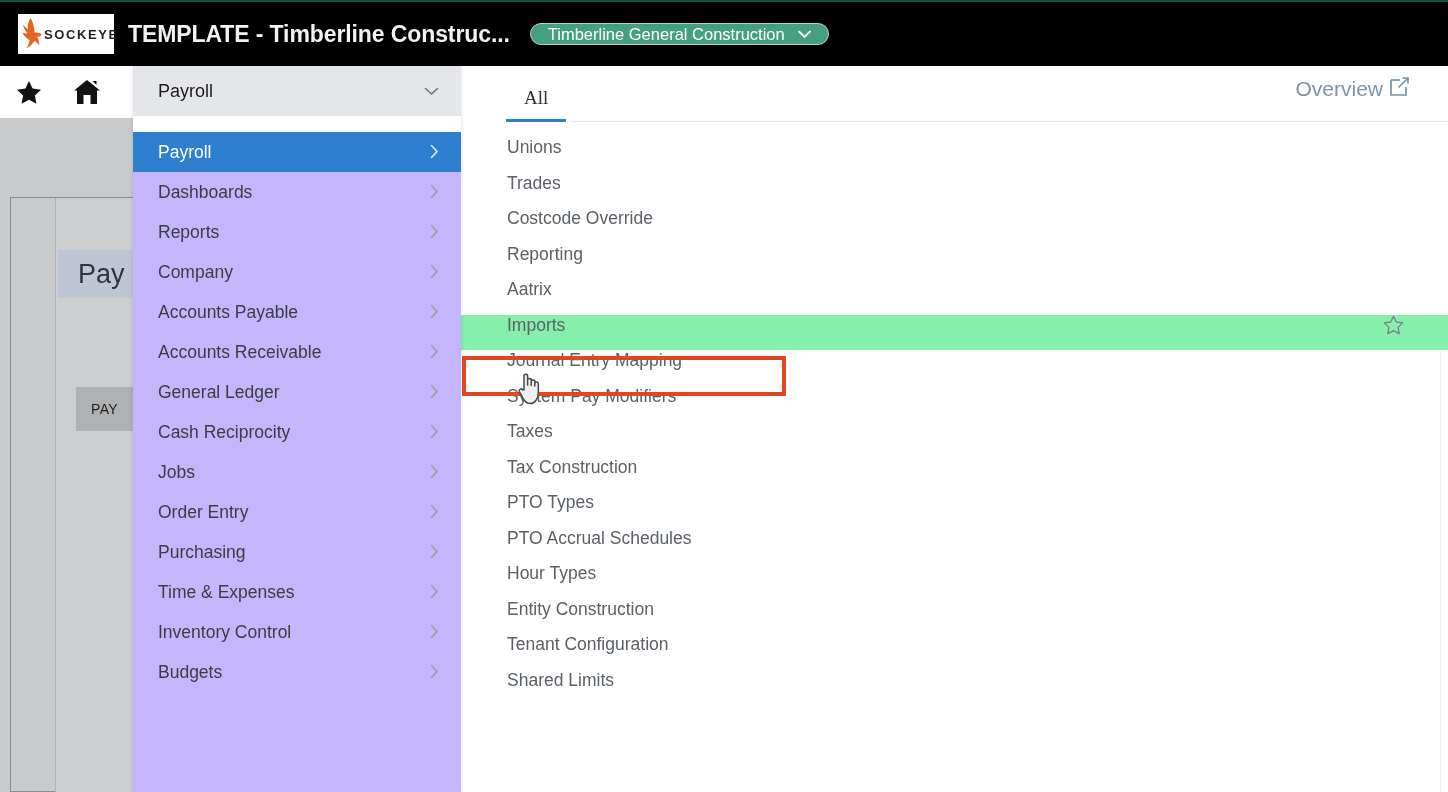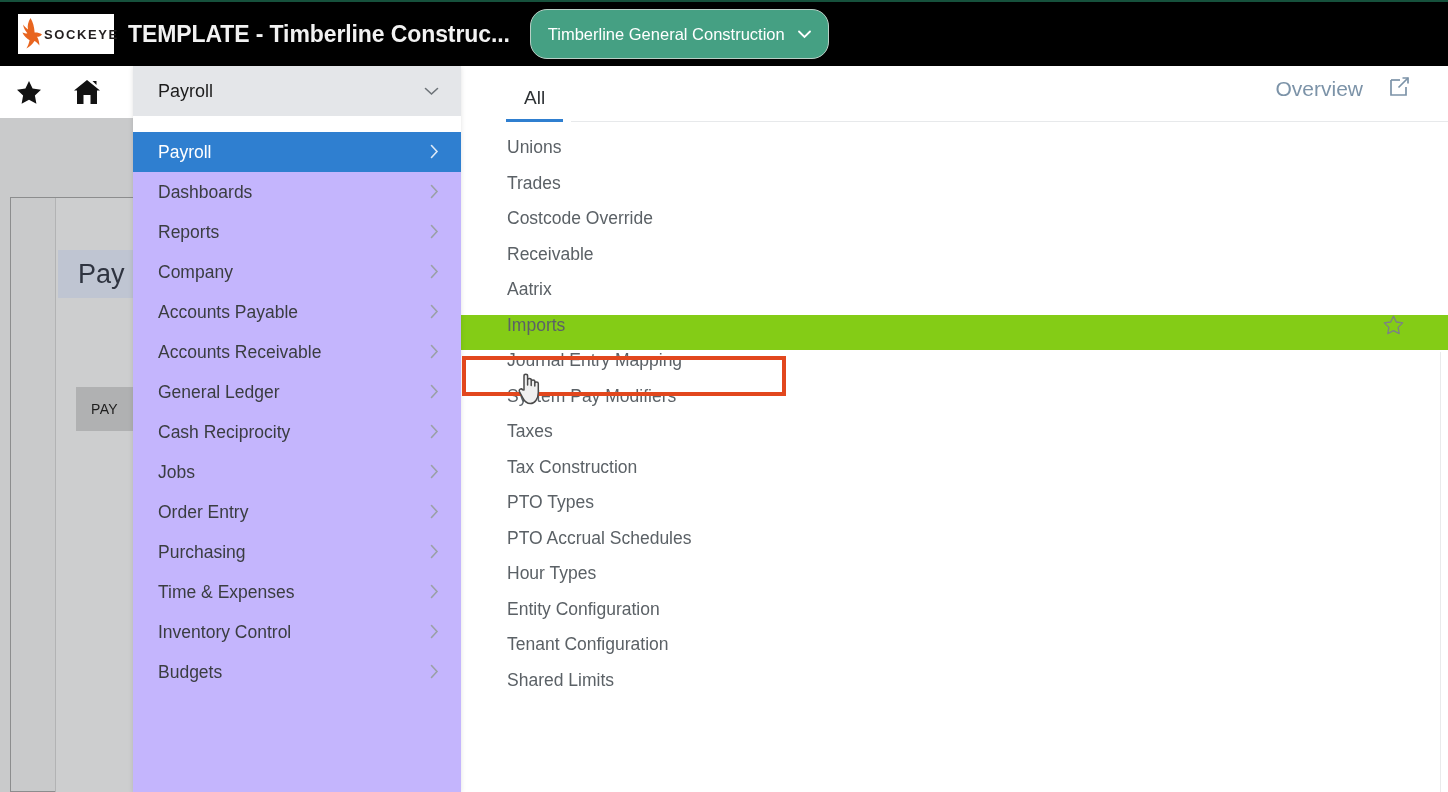--- a/index.html
+++ b/index.html
@@ -54,21 +54,21 @@
   #app-title {
     color: #f2f2f2;
     font-size: 23px;
     font-weight: bold;
     margin-left: 14px;
     white-space: nowrap;
     letter-spacing: -0.1px;
   }
   #company-pill {
     margin-left: 20px;
-    height: 50px;
+    height: 22px;
     border-radius: 17px;
     background: #45a083;
     border: 1px solid #b9cfc6;
     color: #ffffff;
     font-size: 16.5px;
     display: flex;
     align-items: center;
     padding: 0 17px;
     white-space: nowrap;
     cursor: pointer;
@@ -243,42 +243,42 @@
     bottom: 0;
     height: 1px;
     background: #e7e9eb;
   }
   #overview-link {
     position: absolute;
     right: 38px;
     top: 10px;
     display: flex;
     align-items: center;
-    gap: 26px;
+    gap: 6px;
     color: #7c93a8;
     font-size: 21px;
     cursor: pointer;
   }
 
   #menu-list {
     padding-top: 15px;
   }
   .menu-row {
     height: 35.5px;
     display: flex;
     justify-content: space-between;
     padding: 0 44px 0 46px;
     box-sizing: border-box;
     color: #5b6166;
     font-size: 17.5px;
     cursor: pointer;
     position: relative;
   }
   .menu-row .row-label { position: relative; }
-  .menu-row.highlighted { background: #84cc16; }
+  .menu-row.highlighted { background: #86efac; }
   .menu-row .fav-star { opacity: 0; }
   .menu-row.highlighted .fav-star { opacity: 1; }
 
   
   #annotation-box {
     position: absolute;
     left: 462px;
     top: 356px;
     width: 324px;
     height: 40px;
@@ -454,21 +454,21 @@
             <path d="M1.5 1.5 L7 7.5 L1.5 13.5" stroke="currentColor" stroke-width="1.6" fill="none" stroke-linecap="round"></path>
           </svg></span>
       </div>
     </div>
 
 </div>
 
 <div id="content-panel">
 
   <div id="content-tabs">
-    <div id="tab-list" style="display:flex;align-items:center;">
+    <div id="tab-list" style="display:flex;align-items:center;font-family:Liberation Serif, serif;">
         <div class="tab active">All</div>
       </div>
     <div id="tab-rule"></div>
     <div id="overview-link">
       <span>Overview</span>
       <span>
         <svg width="21" height="21" viewBox="0 0 21 21">
           <path d="M2 4 L2 19 L17 19 L17 11" stroke="#7c93a8" stroke-width="1.7" fill="none"></path>
           <path d="M2 4 L11 4" stroke="#7c93a8" stroke-width="1.7" fill="none"></path>
           <path d="M9.5 11.5 L19 2" stroke="#7c93a8" stroke-width="1.7" fill="none"></path>
@@ -491,21 +491,21 @@
             <path d="M10.5 1.2 L13.3 7 L19.7 7.9 L15.1 12.4 L16.2 18.7 L10.5 15.7 L4.8 18.7 L5.9 12.4 L1.3 7.9 L7.7 7 Z" fill="none" stroke="#7b8086" stroke-width="1.3" stroke-linejoin="round"></path>
           </svg></span>
       </div>
       <div class="menu-row">
         <span class="row-label">Costcode Override</span>
         <span class="fav-star"><svg width="21" height="20" viewBox="0 0 21 20">
             <path d="M10.5 1.2 L13.3 7 L19.7 7.9 L15.1 12.4 L16.2 18.7 L10.5 15.7 L4.8 18.7 L5.9 12.4 L1.3 7.9 L7.7 7 Z" fill="none" stroke="#7b8086" stroke-width="1.3" stroke-linejoin="round"></path>
           </svg></span>
       </div>
       <div class="menu-row">
-        <span class="row-label">Receivable</span>
+        <span class="row-label">Reporting</span>
         <span class="fav-star"><svg width="21" height="20" viewBox="0 0 21 20">
             <path d="M10.5 1.2 L13.3 7 L19.7 7.9 L15.1 12.4 L16.2 18.7 L10.5 15.7 L4.8 18.7 L5.9 12.4 L1.3 7.9 L7.7 7 Z" fill="none" stroke="#7b8086" stroke-width="1.3" stroke-linejoin="round"></path>
           </svg></span>
       </div>
       <div class="menu-row">
         <span class="row-label">Aatrix</span>
         <span class="fav-star"><svg width="21" height="20" viewBox="0 0 21 20">
             <path d="M10.5 1.2 L13.3 7 L19.7 7.9 L15.1 12.4 L16.2 18.7 L10.5 15.7 L4.8 18.7 L5.9 12.4 L1.3 7.9 L7.7 7 Z" fill="none" stroke="#7b8086" stroke-width="1.3" stroke-linejoin="round"></path>
           </svg></span>
       </div>
@@ -551,21 +551,21 @@
             <path d="M10.5 1.2 L13.3 7 L19.7 7.9 L15.1 12.4 L16.2 18.7 L10.5 15.7 L4.8 18.7 L5.9 12.4 L1.3 7.9 L7.7 7 Z" fill="none" stroke="#7b8086" stroke-width="1.3" stroke-linejoin="round"></path>
           </svg></span>
       </div>
       <div class="menu-row">
         <span class="row-label">Hour Types</span>
         <span class="fav-star"><svg width="21" height="20" viewBox="0 0 21 20">
             <path d="M10.5 1.2 L13.3 7 L19.7 7.9 L15.1 12.4 L16.2 18.7 L10.5 15.7 L4.8 18.7 L5.9 12.4 L1.3 7.9 L7.7 7 Z" fill="none" stroke="#7b8086" stroke-width="1.3" stroke-linejoin="round"></path>
           </svg></span>
       </div>
       <div class="menu-row">
-        <span class="row-label">Entity Configuration</span>
+        <span class="row-label">Entity Construction</span>
         <span class="fav-star"><svg width="21" height="20" viewBox="0 0 21 20">
             <path d="M10.5 1.2 L13.3 7 L19.7 7.9 L15.1 12.4 L16.2 18.7 L10.5 15.7 L4.8 18.7 L5.9 12.4 L1.3 7.9 L7.7 7 Z" fill="none" stroke="#7b8086" stroke-width="1.3" stroke-linejoin="round"></path>
           </svg></span>
       </div>
       <div class="menu-row">
         <span class="row-label">Tenant Configuration</span>
         <span class="fav-star"><svg width="21" height="20" viewBox="0 0 21 20">
             <path d="M10.5 1.2 L13.3 7 L19.7 7.9 L15.1 12.4 L16.2 18.7 L10.5 15.7 L4.8 18.7 L5.9 12.4 L1.3 7.9 L7.7 7 Z" fill="none" stroke="#7b8086" stroke-width="1.3" stroke-linejoin="round"></path>
           </svg></span>
       </div>

